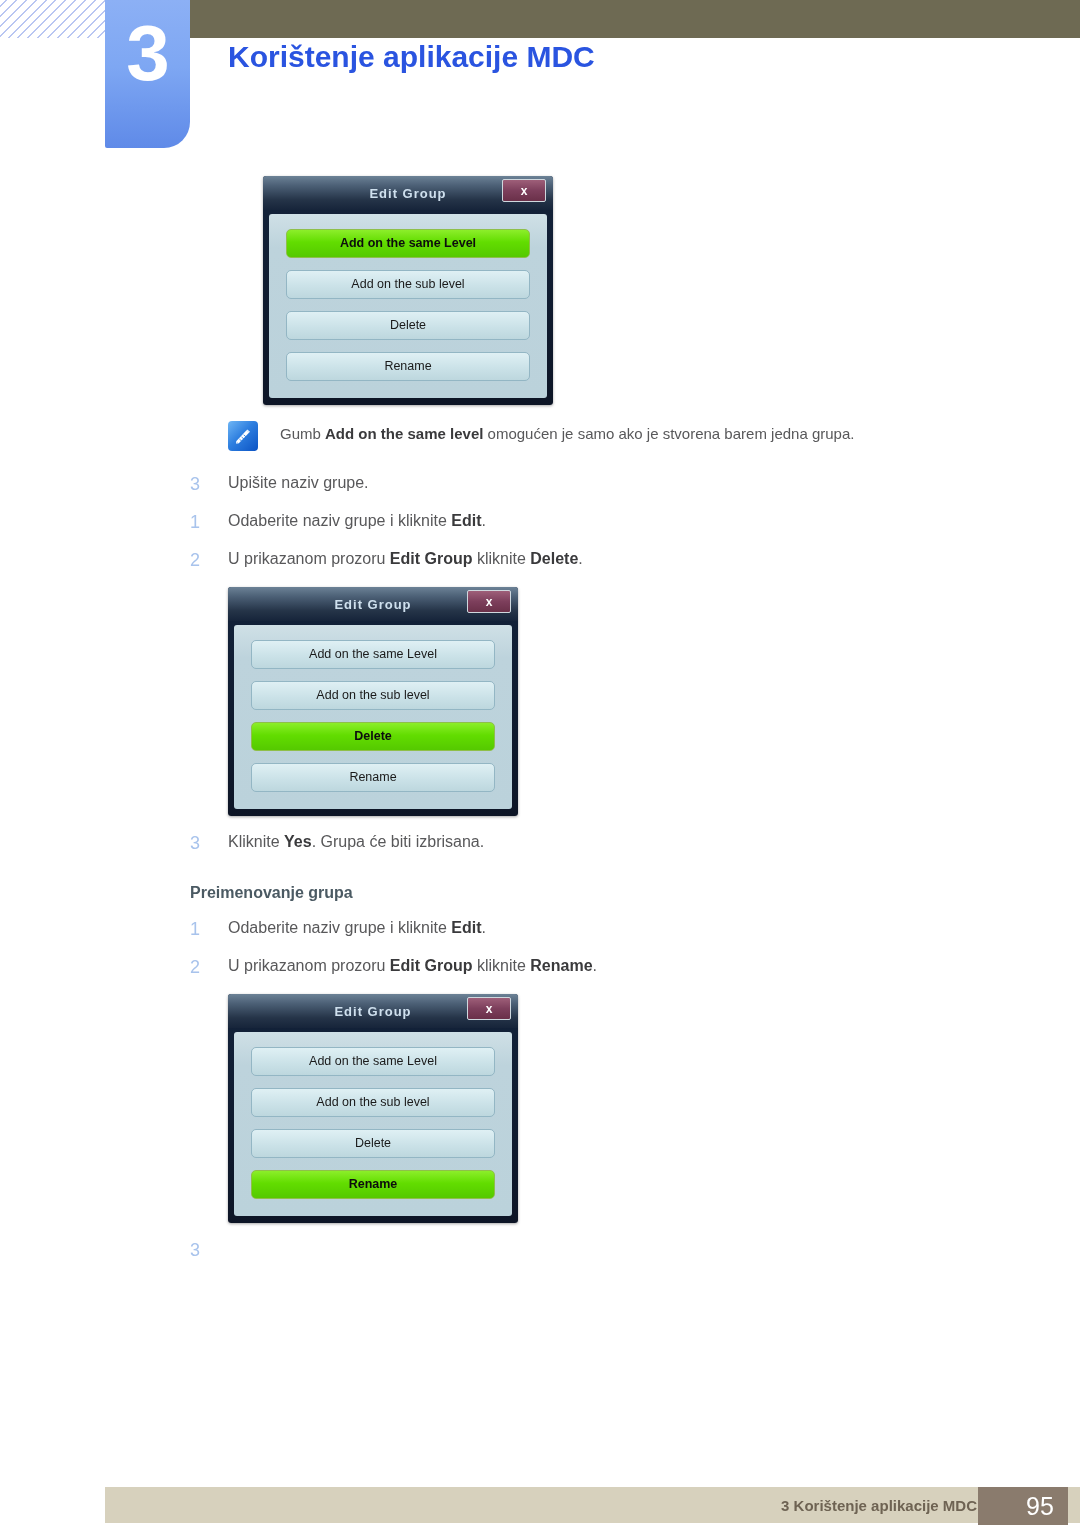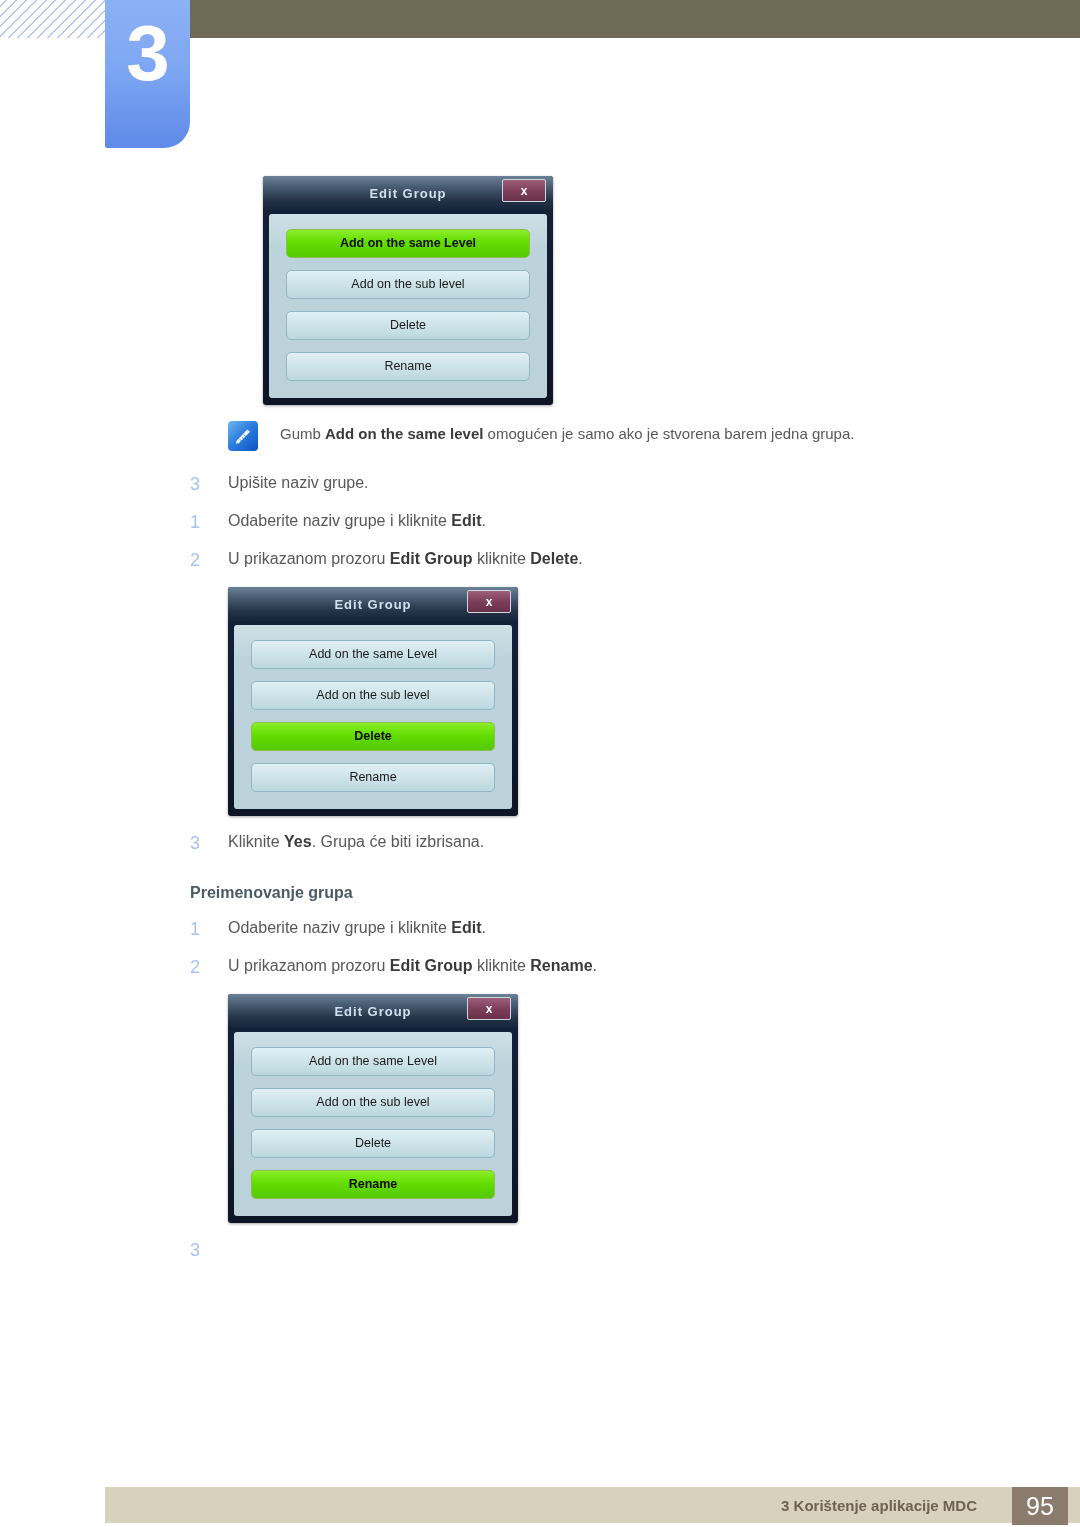--- a/index.html
+++ b/index.html
@@ -244,31 +244,33 @@
     right: 12px;
     top: 0;
     width: 56px;
     height: 38px;
     background: #8a7b6d;
     color: #ffffff;
     font-size: 25px;
     display: flex;
     align-items: center;
     justify-content: center;
+    padding-left: 34px;
   }
 </style>
 </head>
 <body>
 
 <div class="header-zone">
   <div class="hatch"></div>
   <div class="olive-bar"></div>
   <div class="chapter-tab">
     <div class="chapter-num">3</div>
   </div>
+  <div class="chapter-title">Korištenje aplikacije MDC</div>
 </div>
 
 <div class="content">
 
 
   <div class="dlg-slot indent-first">
     <div class="dialog">
       <div class="dlg-titlebar">
         <span class="dlg-title">Edit Group</span>
         <div class="dlg-close">x</div>

